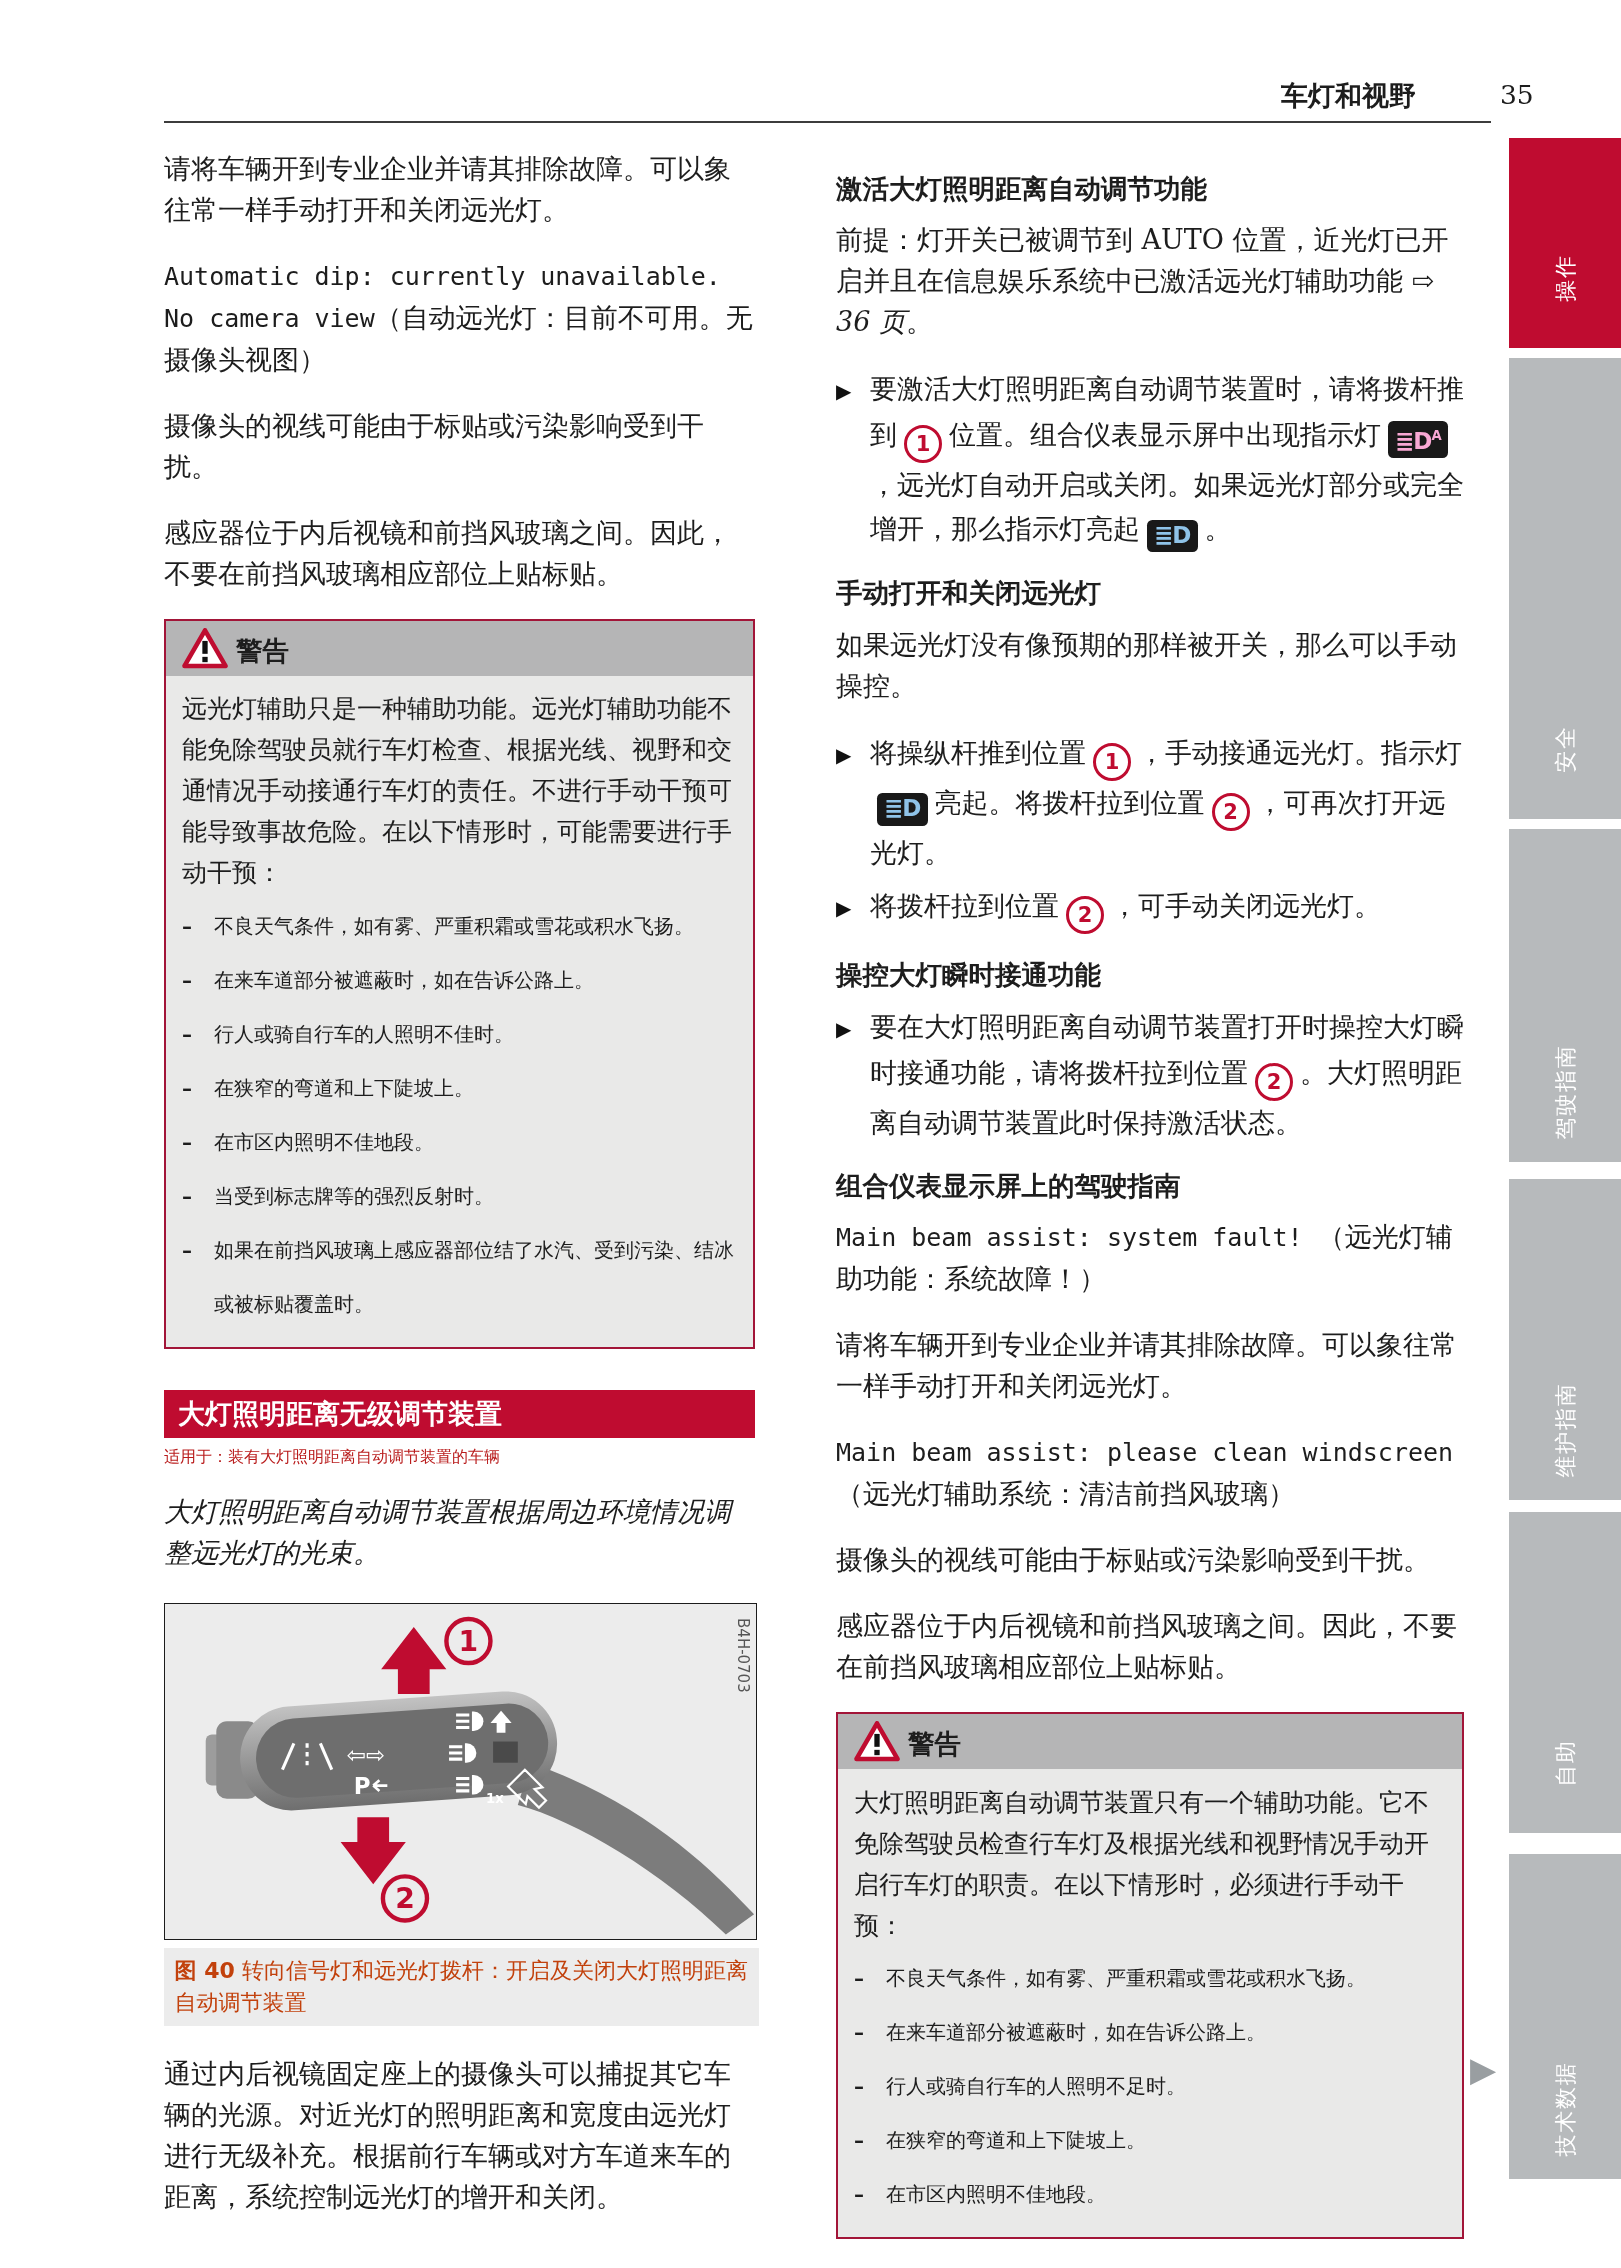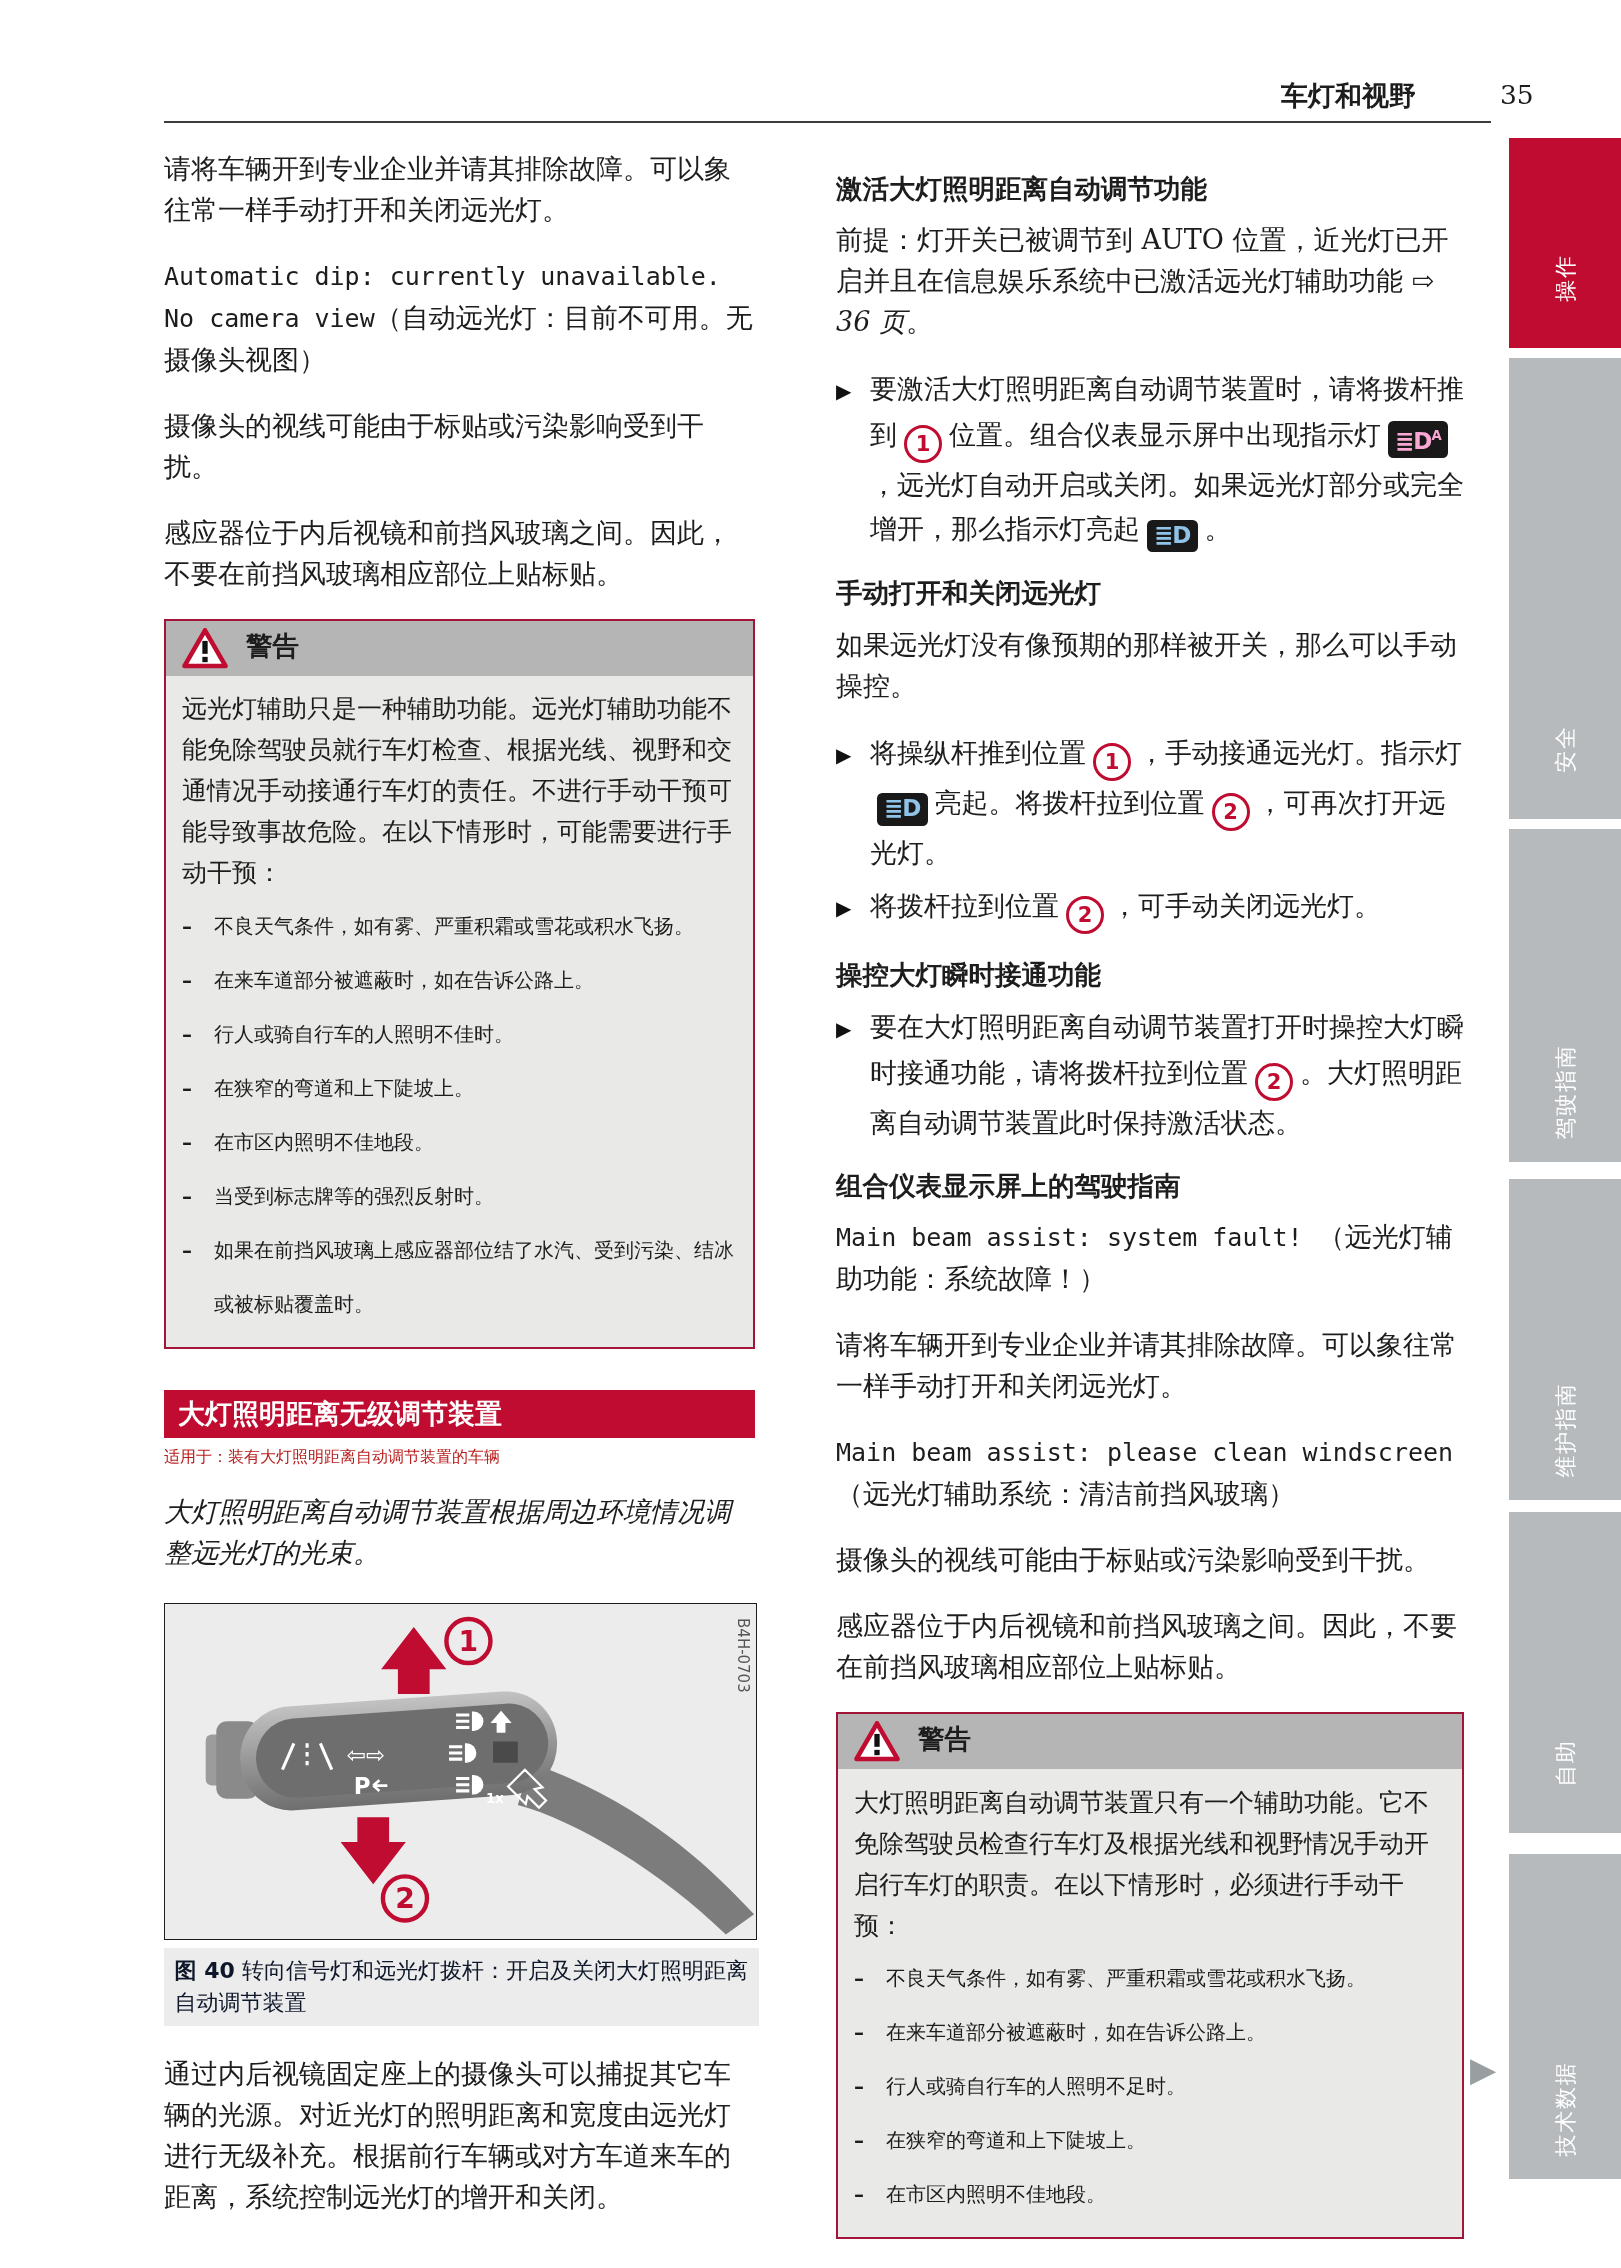--- a/index.html
+++ b/index.html
@@ -13,21 +13,21 @@
   
   .col{position:absolute;top:148px;}
   .col-left{left:164px;width:591px;}
   .col-right{left:836px;width:628px;}
   p{margin:0 0 25px;font-size:27px;line-height:41px;}
   .mono{font-family:"DejaVu Sans Mono",monospace;font-size:25px;}
   h3{margin:23px 0 12.4px;font-family:"DejaVu Sans",sans-serif;font-weight:bold;font-size:26.5px;}
   .lead-italic{font-style:italic;}
   
   .warnbox{border:2.6px solid var(--warn_border,#a21538);margin:1.8px 0 41px;}
-  .warnhead{background:var(--warn_head_bg,#b5b5b6);display:flex;align-items:flex-start;gap:18px;
+  .warnhead{background:var(--warn_head_bg,#b5b5b6);display:flex;align-items:flex-end;gap:8px;
             padding:7px 16px;font-family:"DejaVu Sans",sans-serif;font-weight:bold;font-size:26.5px;}
   .warnbody{background:var(--warn_body_bg,#e9e9e8);padding:12.4px 16px 16px;}
   .warnbody p{margin:0 0 5.3px;font-size:25px;line-height:41px;}
   ul.wlist{list-style:none;margin:0;padding:0;}
   ul.wlist li{padding-left:32px;font-size:20px;line-height:54px;}
   .dash{display:inline-block;width:32px;margin-left:-32px;font-weight:bold;}
   
   .sect-hdr{background:var(--accent,#bf0c30);color:#ffffff;font-family:"DejaVu Sans",sans-serif;
             font-weight:bold;font-size:27px;padding:6.2px 14px;margin:41px 0 8.8px;}
   .applies{font-family:"DejaVu Sans",sans-serif;font-size:16px;color:#b91c1c;margin:0 0 23px;}
@@ -42,21 +42,21 @@
   .ind{display:inline-block;background:#191919;color:#f9a8d4;border-radius:5.3px;padding:0 7px 2.6px;
        margin:0 7px;font-family:"DejaVu Sans",sans-serif;font-weight:bold;font-size:23px;
        letter-spacing:-0.9px;vertical-align:-4.4px;line-height:30px;}
   .ind sup{font-size:13.2px;}
   .ind-blue{color:#8fc3e8;}
   .ref{font-style:italic;}
   
   figure{margin:30px 0 0;width:595px;}
   .figimg{border:1.8px solid #1c1c1c;background:var(--figure_bg,#ececec);}
   figcaption{background:var(--figure_bg,#ececec);margin-top:5.3px;padding:7px 10.6px;
-             font-family:"DejaVu Sans",sans-serif;font-size:22px;line-height:32px;color:#0f172a;}
+             font-family:"DejaVu Sans",sans-serif;font-size:22px;line-height:32px;color:#c2410c;}
   figcaption b{margin-right:7px;}
   .after-fig{margin-top:26.5px;}
   svg text{font-family:"DejaVu Sans",sans-serif;}
   
   .tab{position:absolute;left:1509px;width:113px;background:var(--sidebar_gray,#b7babc);
        display:flex;align-items:flex-end;justify-content:center;}
   .tab.active{background:var(--accent,#bf0c30);}
   .tab-label{white-space:nowrap;transform:rotate(-90deg);transform-origin:center;
              margin-bottom:55px;color:#fff;font-family:"DejaVu Sans",sans-serif;
              font-size:22px;letter-spacing:1.8px;}

